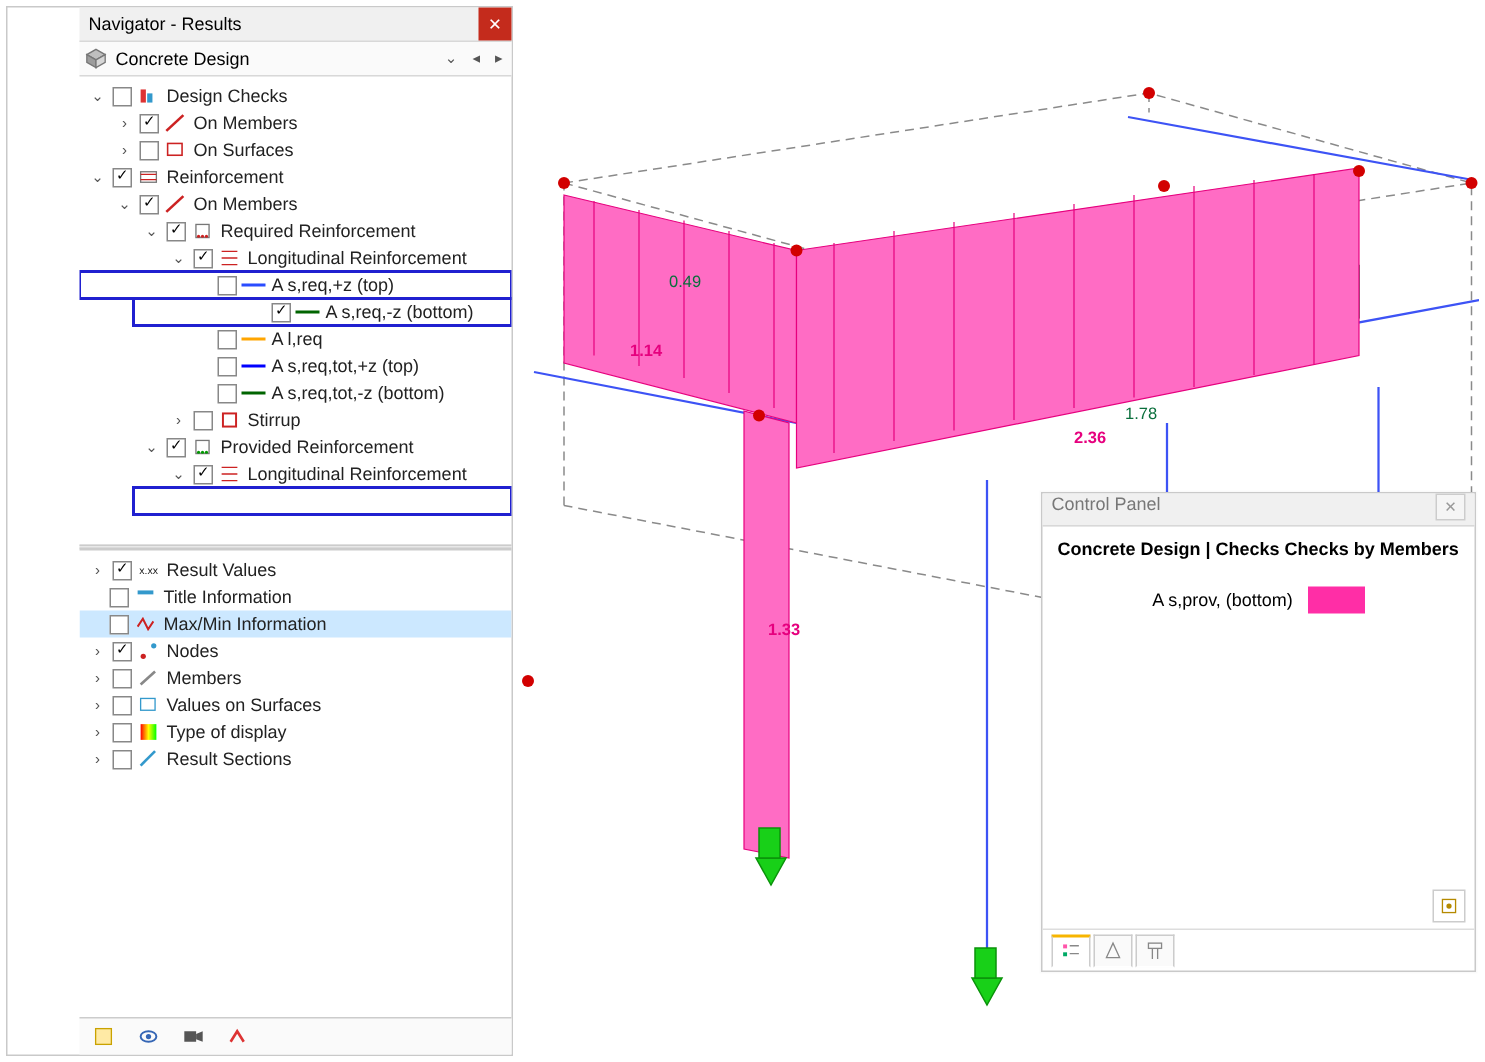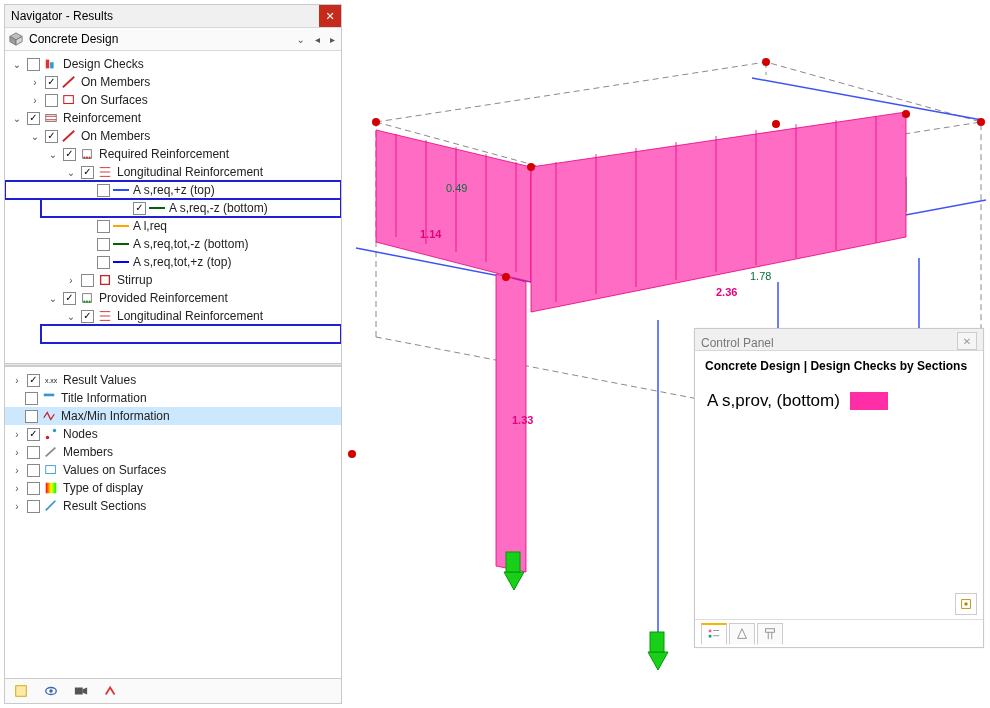--- a/index.html
+++ b/index.html
@@ -2,21 +2,21 @@
 <html><head>
 <meta charset="utf-8">
 <style>
   * { box-sizing: border-box; margin: 0; padding: 0; font-family: "Segoe UI", Tahoma, sans-serif; }
   body { background: #fff; width: 990px; height: 708px; position: relative; overflow:hidden;}
 
   
   .navigator {
     position: absolute; left: 4px; top: 4px; width: 338px; height: 700px;
     background: #fff; border: 1px solid #c9c9c9;
-    display:flex; flex-direction:column;
+    display:flex; flex-direction:column;padding-left:48px;
   }
   .nav-title {
     background: #f0f0f0; border-bottom: 1px solid #d8d8d8;
     display:flex; align-items:center; height: 24px; font-size: 12px;
   }
   .nav-title span { padding: 0 6px; flex:1; }
   .close-btn { width:22px; height:22px; background:#c42b1c; color:#fff; display:flex; align-items:center; justify-content:center; font-size:11px; cursor:pointer; }
   .nav-dropdown {
     display:flex; align-items:center; height: 26px; border-bottom:1px solid #d8d8d8;
     padding:0 4px; font-size:12px; gap:6px; background:#fafafa;
@@ -48,26 +48,26 @@
   
   .viewport{position:absolute;left:346px;top:10px;right:4px;bottom:4px;}
   .viewport svg{width:100%;height:100%;}
 
   
   .control-panel {
     position:absolute; right:6px; top:328px; width:290px; height:320px;
     background:#fff; border:1px solid #c9c9c9; box-shadow:0 0 0 1px rgba(0,0,0,.02);
     display:flex;flex-direction:column;
   }
-  .cp-title{background:#f0f0f0;border-bottom:1px solid #d8d8d8;height:22px;display:flex;align-items:flex-end;font-size:12px;color:#777;padding:0 6px;}
+  .cp-title{background:#f0f0f0;border-bottom:1px solid #d8d8d8;height:22px;display:flex;align-items:flex-start;font-size:12px;color:#777;padding:0 6px;}
   .cp-title span{flex:1}
   .cp-close{width:20px;height:18px;border:1px solid #ccc;background:#f5f5f5;display:flex;align-items:center;justify-content:center;color:#999;font-size:10px;cursor:pointer;}
   .cp-header{font-weight:600;font-size:12px;padding:8px 10px 6px;}
   .cp-body{flex:1;padding:6px 12px;}
-  .legend-row{display:flex;align-items:center;justify-content:flex-start;gap:10px;margin:6px 0;font-size:17px;}
+  .legend-row{display:flex;align-items:center;justify-content:center;gap:10px;margin:6px 0;font-size:12px;}
   .legend-sw{width:38px;height:18px;}
   .cp-foot{height:28px;border-top:1px solid #ddd;display:flex;align-items:center;justify-content:space-between;padding:0 6px;}
   .cp-foot-left{display:flex;gap:2px;}
   .cp-tab{width:26px;height:22px;border:1px solid #ccc;border-bottom-color:#fff;display:flex;align-items:center;justify-content:center;font-size:11px;cursor:pointer;background:#fafafa;}
   .cp-tab.active{background:#fff;border-top:2px solid #f7b500;}
   .cp-gear{width:22px;height:22px;border:1px solid #ccc;display:flex;align-items:center;justify-content:center;cursor:pointer;}
 
   
   .svg-icon{width:14px;height:14px;}
 
@@ -266,30 +266,30 @@
             <div class="node" style="padding-left:90px">
               <span class="chk"></span>
               <span class="ic">
           <span class="swatch" style="background:#ffa500"></span>
         </span>
               <span class="lbl">A l,req</span>
             </div>
             <div class="node" style="padding-left:90px">
               <span class="chk"></span>
               <span class="ic">
-          <span class="swatch" style="background:#006400"></span>
-        </span>
-              <span class="lbl">A s,req,tot,-z (bottom)</span>
+          <span class="swatch" style="background:#0000ff"></span>
+        </span>
+              <span class="lbl">A s,req,tot,+z (top)</span>
             </div>
             <div class="node" style="padding-left:90px">
               <span class="chk"></span>
               <span class="ic">
-          <span class="swatch" style="background:#0000ff"></span>
-        </span>
-              <span class="lbl">A s,req,tot,+z (top)</span>
+          <span class="swatch" style="background:#006400"></span>
+        </span>
+              <span class="lbl">A s,req,tot,-z (bottom)</span>
             </div>
           <div class="node" style="padding-left:60px">
             <span class="exp">›</span>
             <span class="chk"></span>
             <span class="ic">
           <svg class="svg-icon" viewBox="0 0 16 16">
             <rect x="3" y="3" width="10" height="10" fill="none" stroke="#c22" stroke-width="1.5"></rect>
           </svg>
         </span>
             <span class="lbl">Stirrup</span>
@@ -443,21 +443,21 @@
         </svg>
       </div>
   </div>
 </div>
 
 <div class="control-panel">
   <div class="cp-title">
     <span>Control Panel</span>
     <div class="cp-close">✕</div>
   </div>
-  <div class="cp-header">Concrete Design | Design Checks by Sections</div>
+  <div class="cp-header">Concrete Design | Checks Checks by Members</div>
   <div class="cp-body">
     <div class="legend-row">
       <span>A s,prov, (bottom)</span>
       <span class="legend-sw" style="background:#ff2ea6"></span>
     </div>
   </div>
   <div style="display:flex;justify-content:flex-end;padding:4px 6px">
     <div class="cp-gear">
       <svg class="svg-icon" viewBox="0 0 16 16">
           <rect x="3" y="3" width="10" height="10" fill="#fff" stroke="#b58a00"></rect>

